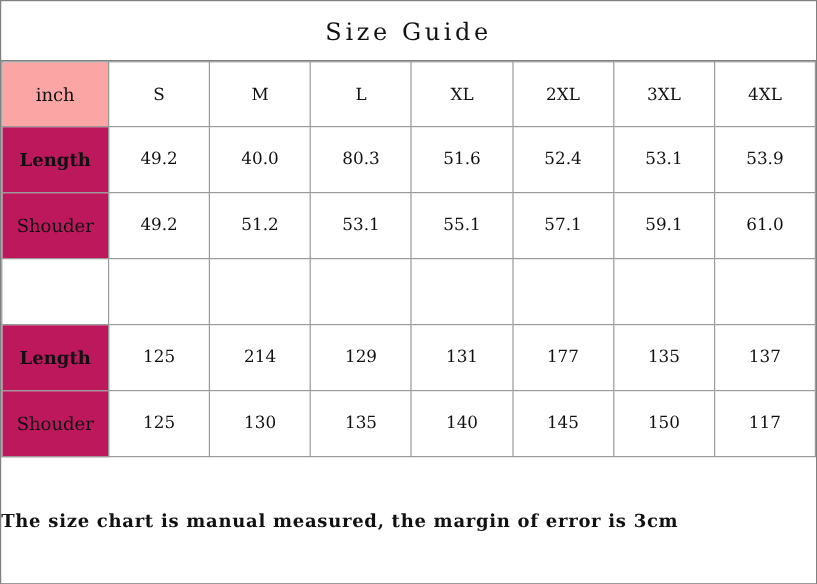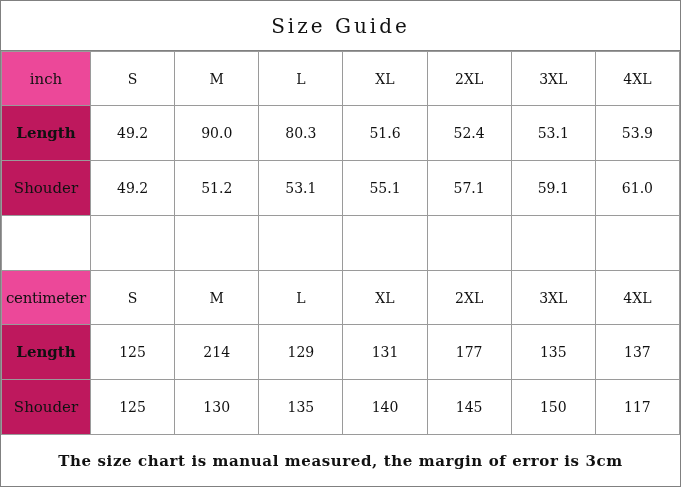--- a/index.html
+++ b/index.html
@@ -48,21 +48,21 @@
     border: 1px solid #9a9a9a;
     text-align: center;
     vertical-align: middle;
     font-size: 14px;
     font-family: "DejaVu Serif", serif;
     color: #111111;
     padding: 0;
   }
   table.size-table td.first-col {
     width: 88px;
-    background: #ec4899;
+    background: #fca5a5;
     font-size: 15px;
   }
   table.size-table tr.head-row td {
     height: 53px;
   }
   table.size-table tr.data-row td {
     height: 54px;
   }
   table.size-table tr.spacer-row td {
     height: 54px;
@@ -80,21 +80,20 @@
     font-size: 14px;
   }
   .unit-cm {
     font-size: 14px;
     letter-spacing: -0.3px;
   }
   .footer {
     flex: 1;
     display: flex;
     align-items: center;
-    justify-content: center;
     border-top: 0;
     box-sizing: border-box;
   }
   .footer-text {
     font-family: "DejaVu Serif", serif;
     font-size: 15px;
     font-weight: bold;
     letter-spacing: 0.6px;
     color: #111111;
     text-align: center;
@@ -122,21 +121,21 @@
           <td class="sizecode">L</td>
           <td class="sizecode">XL</td>
           <td class="sizecode">2XL</td>
           <td class="sizecode">3XL</td>
           <td class="sizecode">4XL</td>
         </tr>
 
         <tr class="data-row">
           <td class="first-col bold-label">Length</td>
           <td>49.2</td>
-          <td>90.0</td>
+          <td>40.0</td>
           <td>80.3</td>
           <td>51.6</td>
           <td>52.4</td>
           <td>53.1</td>
           <td>53.9</td>
         </tr>
 
         <tr class="data-row">
           <td class="first-col">Shouder</td>
           <td>49.2</td>
@@ -152,30 +151,20 @@
           <td class="first-col"></td>
           <td></td>
           <td></td>
           <td></td>
           <td></td>
           <td></td>
           <td></td>
           <td></td>
         </tr>
 
-        <tr class="head-row">
-          <td class="first-col unit-cm">centimeter</td>
-          <td class="sizecode">S</td>
-          <td class="sizecode">M</td>
-          <td class="sizecode">L</td>
-          <td class="sizecode">XL</td>
-          <td class="sizecode">2XL</td>
-          <td class="sizecode">3XL</td>
-          <td class="sizecode">4XL</td>
-        </tr>
 
         <tr class="data-row">
           <td class="first-col bold-label">Length</td>
           <td>125</td>
           <td>214</td>
           <td>129</td>
           <td>131</td>
           <td>177</td>
           <td>135</td>
           <td>137</td>

